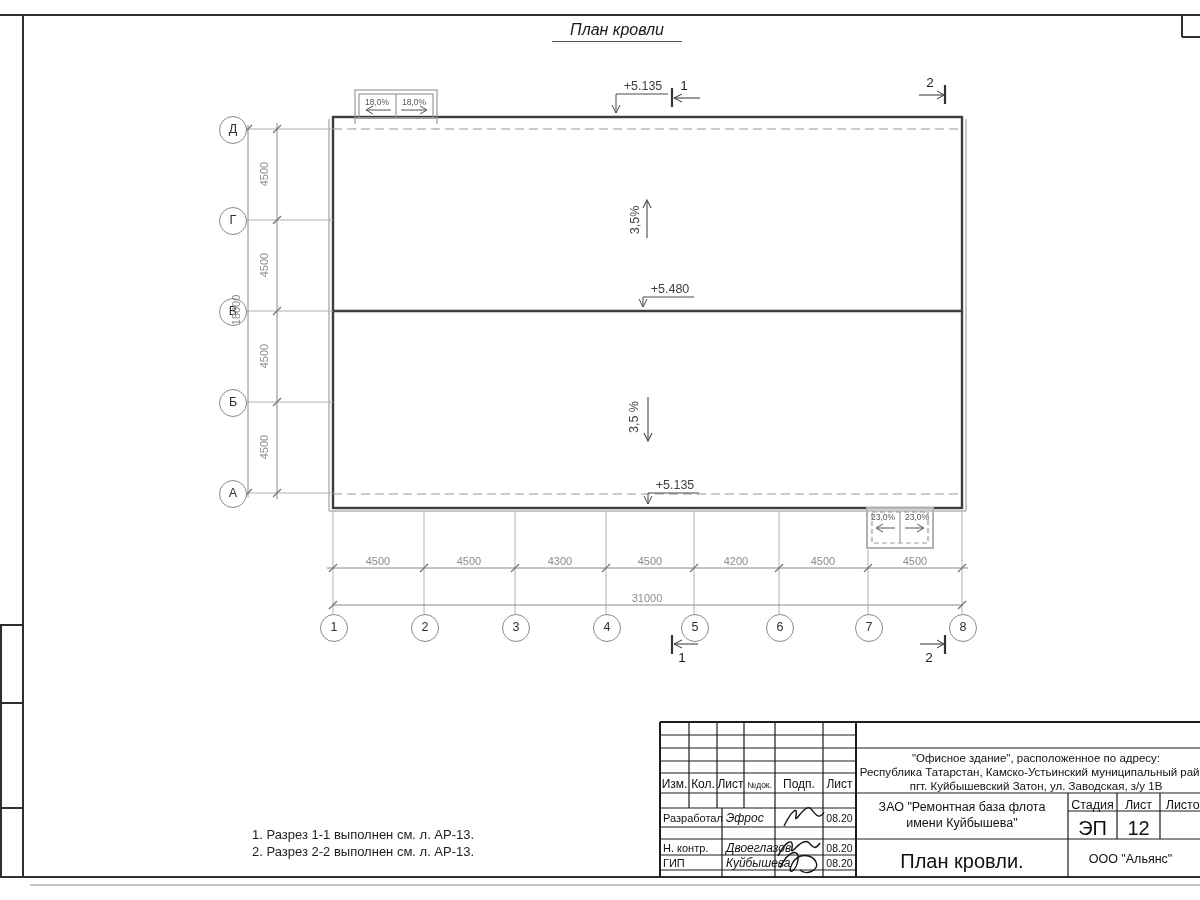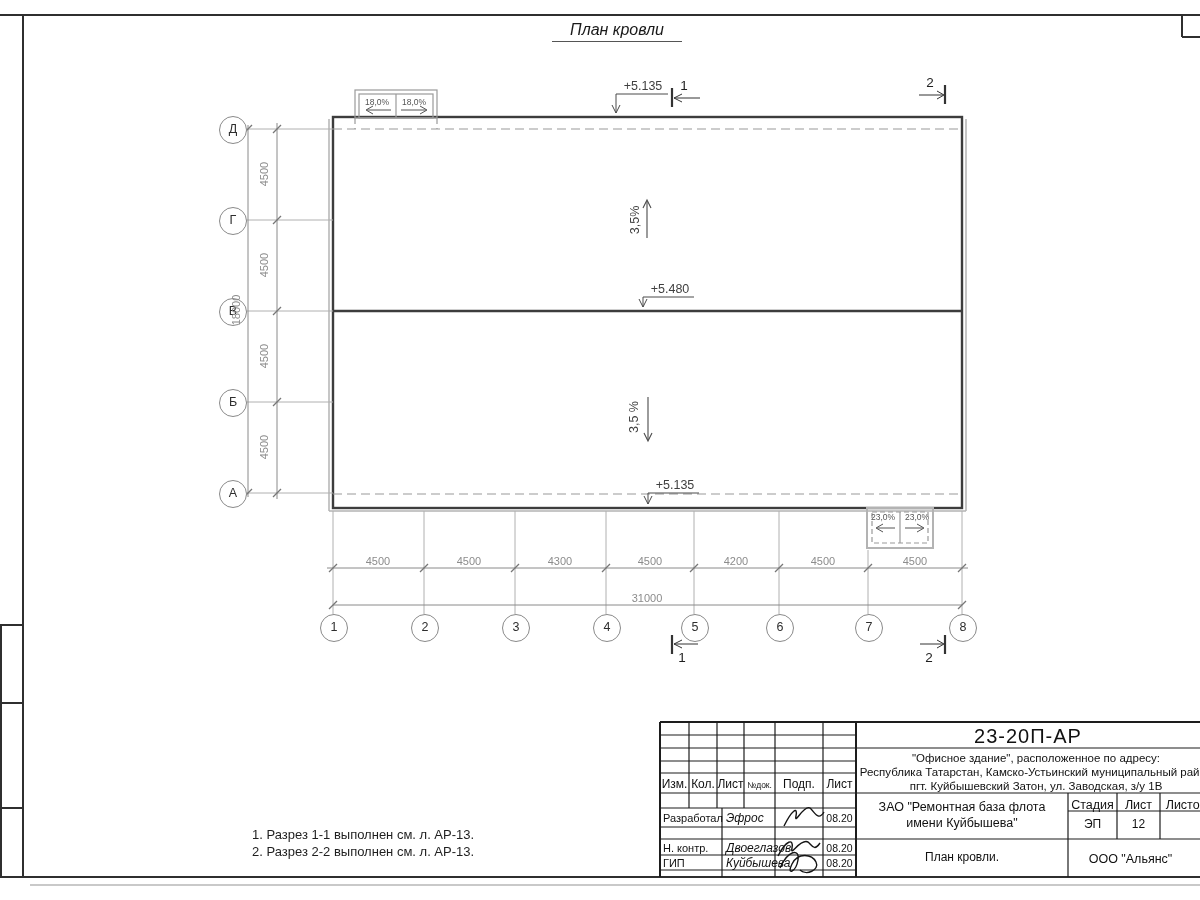--- a/index.html
+++ b/index.html
@@ -18,21 +18,21 @@
                padding-bottom:2px;}
   .notes{font-size:13px;line-height:17px;color:#1f1f1f;white-space:nowrap;margin-top:36px;}
   .tb{color:#111;white-space:nowrap;}
   .tb-h{font-size:12px;}
   .tb-s{font-size:8.5px;}
   .tb-code{font-size:20px;letter-spacing:1px;}
   .tb-addr{font-size:11.5px;line-height:14px;}
   .tb-cell{font-size:11px;}
   .tb-name{font-size:12px;font-style:italic;}
   .tb-date{font-size:10.5px;}
-  .tb-big{font-size:12px;}
+  .tb-big{font-size:20px;}
   .tb-mid{font-size:12.5px;line-height:16px;}
 </style>
 </head>
 <body>
 
 <div class="stage">
 
   <svg class="abs" style="left:0;top:0" width="1200" height="900">
 
     <g stroke="#2f2f2f" stroke-width="2" fill="none">
@@ -240,21 +240,20 @@
   <div class="abs ctr sec" style="left:676px;top:78px;width:16px">1</div>
   <div class="abs ctr sec" style="left:922px;top:75px;width:16px">2</div>
   <div class="abs ctr sec" style="left:674px;top:650px;width:16px">1</div>
   <div class="abs ctr sec" style="left:921px;top:650px;width:16px">2</div>
 
   <div class="abs notes" style="left:252px;top:790px">
     <div>1. Разрез 1-1 выполнен см. л. АР-13.</div>
     <div>2. Разрез 2-2 выполнен см. л. АР-13.</div>
   </div>
 
-  <div class="abs ctr tb tb-code" style="left:856px;top:725px;width:344px">23-20П-АР</div>
 
   <div class="abs ctr tb tb-addr" style="left:856px;top:751px;width:360px">
     <div>"Офисное здание", расположенное по адресу:</div>
     <div>Республика Татарстан, Камско-Устьинский муниципальный район</div>
     <div>пгт. Куйбышевский Затон, ул. Заводская, з/у 1В</div>
   </div>
 
   <div class="abs ctr tb tb-h" style="left:660px;top:777px;width:29px">Изм.</div>
   <div class="abs ctr tb tb-h" style="left:689px;top:777px;width:28px">Кол.</div>
   <div class="abs ctr tb tb-h" style="left:717px;top:777px;width:27px">Лист</div>

